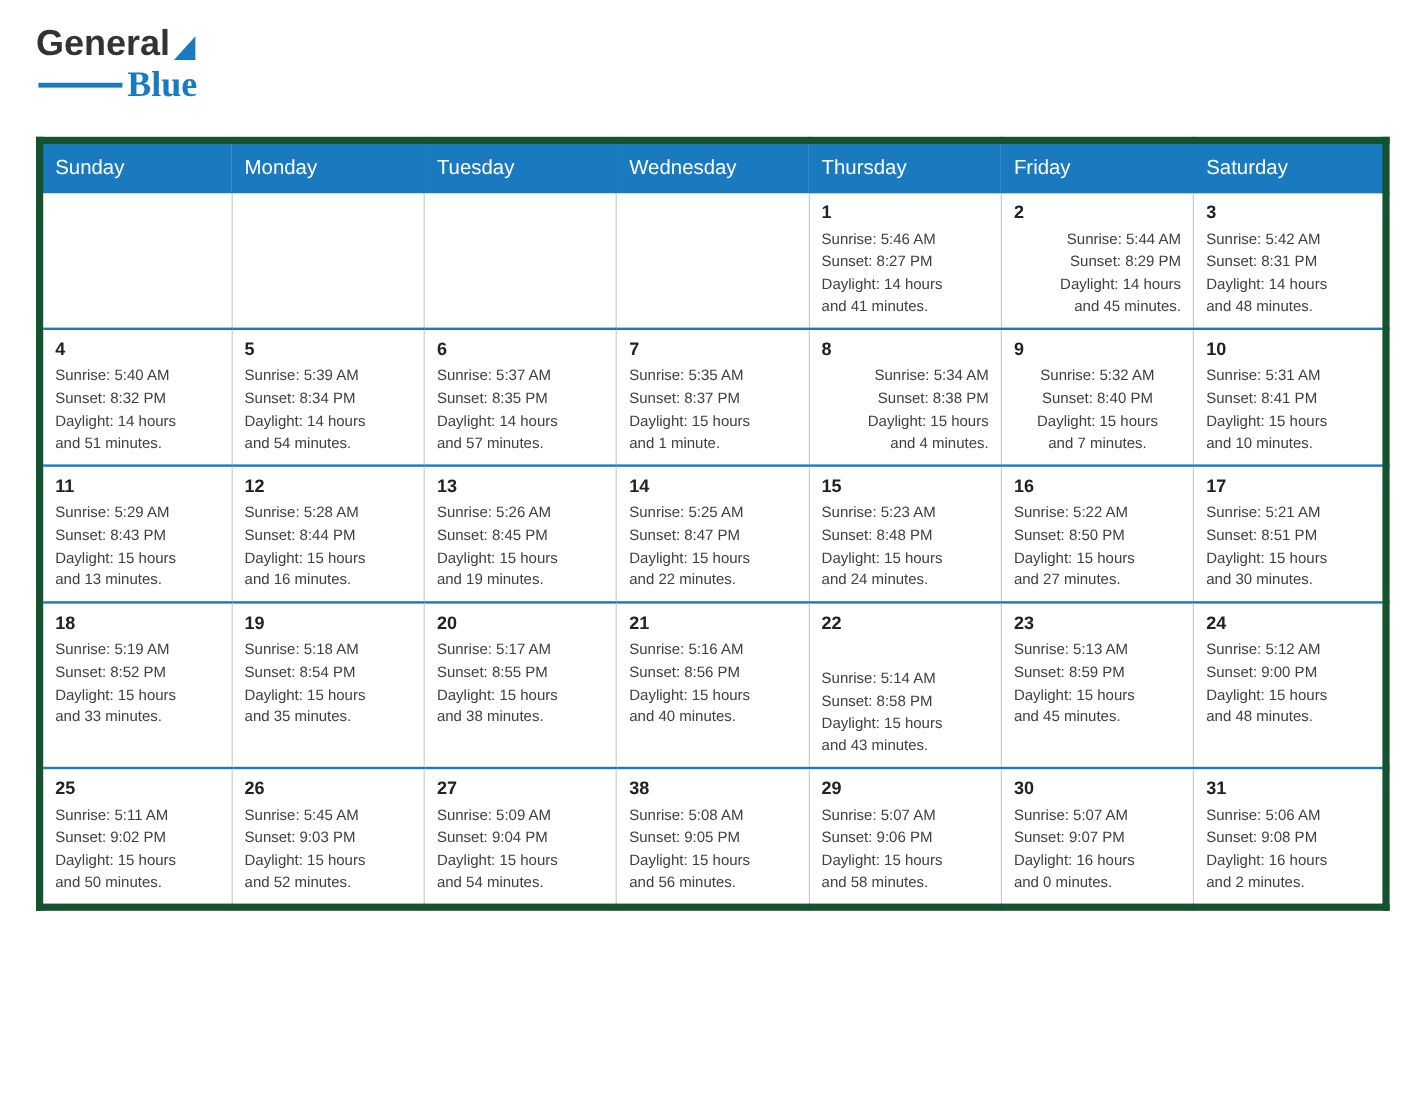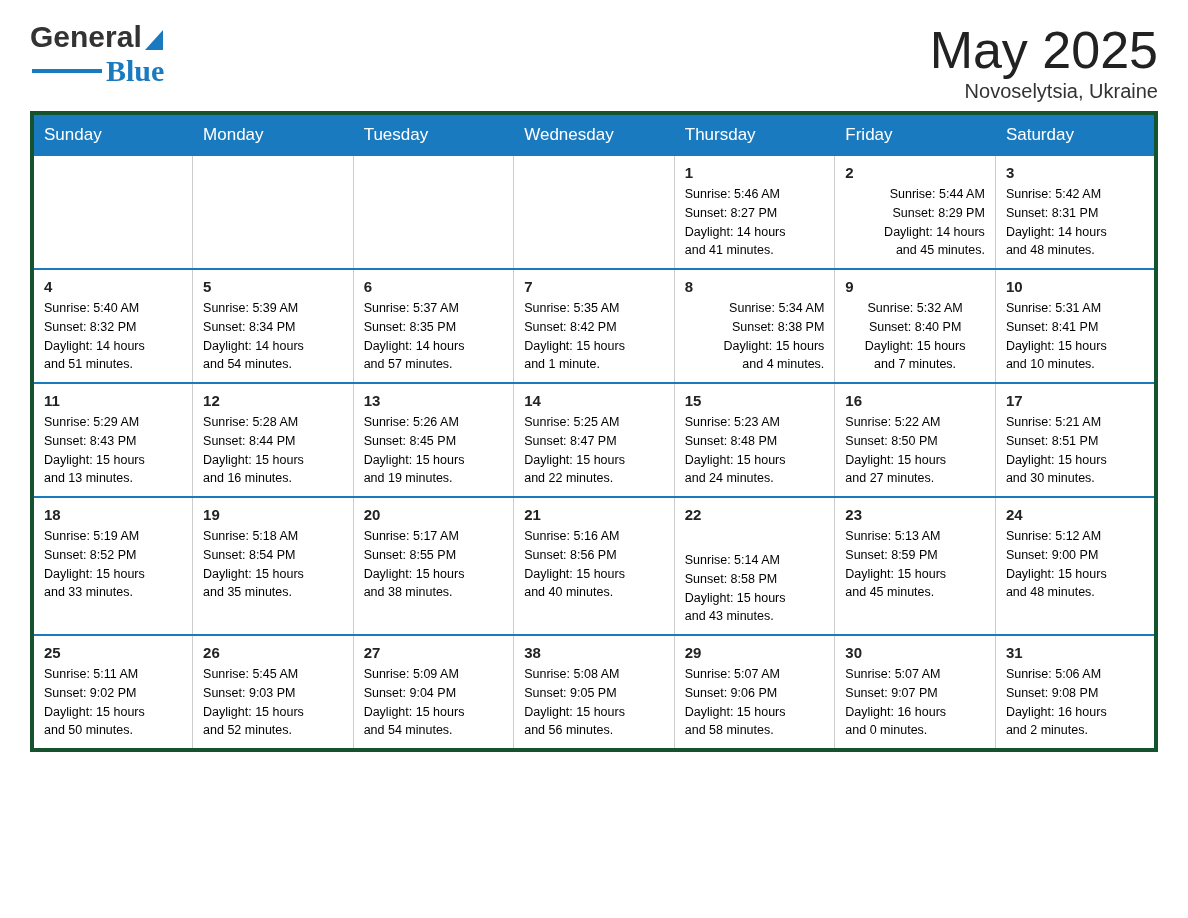--- a/index.html
+++ b/index.html
@@ -7,21 +7,21 @@
       font-family: Arial, sans-serif;
       background: #fff;
       width: 1188px;
       min-height: 918px;
       padding: 20px 30px;
     }
     .header {
       display: flex;
       justify-content: space-between;
       align-items: flex-start;
-      margin-bottom: 8px;
+      margin-bottom: 26px;
     }
     .logo {
       display: flex;
       align-items: flex-start;
     }
     .logo-block {
       display: flex;
       flex-direction: column;
     }
     .logo-line1 {
@@ -48,21 +48,21 @@
       font-weight: normal;
       color: #222;
     }
     .title-location {
       font-size: 20px;
       color: #333;
     }
     .calendar {
       width: 100%;
       border-collapse: collapse;
-      border: 4px solid #14532d;
+      border: 6px solid #14532d;
     }
     .calendar th {
       background-color: #1a7abf;
       color: #fff;
       font-size: 17px;
       font-weight: normal;
       padding: 10px 10px;
       text-align: left;
       border: 1px solid #1a7abf;
     }
@@ -80,21 +80,21 @@
     }
     .day-number {
       font-size: 15px;
       font-weight: bold;
       color: #222;
       display: block;
       margin-bottom: 4px;
     }
     .day-info {
       font-size: 12.5px;
-      color: #000000;
+      color: #404040;
       line-height: 1.5;
     }
     .row-divider td {
       border-top: 2px solid #1a7abf;
     }
   </style>
 </head>
 <body>
 
 <div class="header">
@@ -104,24 +104,20 @@
         <span style="font-size:30px;font-weight:bold;color:#333;">General</span>
         <svg width="18" height="20" viewBox="0 0 18 20" style="margin-left:3px;margin-top:6px;">
           <polygon points="0,20 18,20 18,0" fill="#1a7abf"></polygon>
         </svg>
       </div>
       <div class="logo-line2">
         <div class="logo-line2-bar"></div>
         <span style="font-size:30px;font-weight:bold;color:#1a7abf;">Blue</span>
       </div>
     </div>
-  </div>
-  <div class="title-block">
-    <div class="title-month">May 2025</div>
-    <div class="title-location">Novoselytsia, Ukraine</div>
   </div>
 </div>
 
 <table class="calendar">
   <thead>
     <tr>
       <th>Sunday</th>
       <th>Monday</th>
       <th>Tuesday</th>
       <th>Wednesday</th>
@@ -176,21 +172,21 @@
         <td>
           <span class="day-number">6</span>
           <div class="day-info" style="white-space: pre-line;">Sunrise: 5:37 AM
 Sunset: 8:35 PM
 Daylight: 14 hours
 and 57 minutes.</div>
         </td>
         <td>
           <span class="day-number">7</span>
           <div class="day-info" style="white-space: pre-line;">Sunrise: 5:35 AM
-Sunset: 8:42 PM
+Sunset: 8:37 PM
 Daylight: 15 hours
 and 1 minute.</div>
         </td>
         <td>
           <span class="day-number">8</span>
           <div class="day-info" style="white-space: pre-line; text-align: right;">Sunrise: 5:34 AM
 Sunset: 8:38 PM
 Daylight: 15 hours
 and 4 minutes.</div>
         </td>

